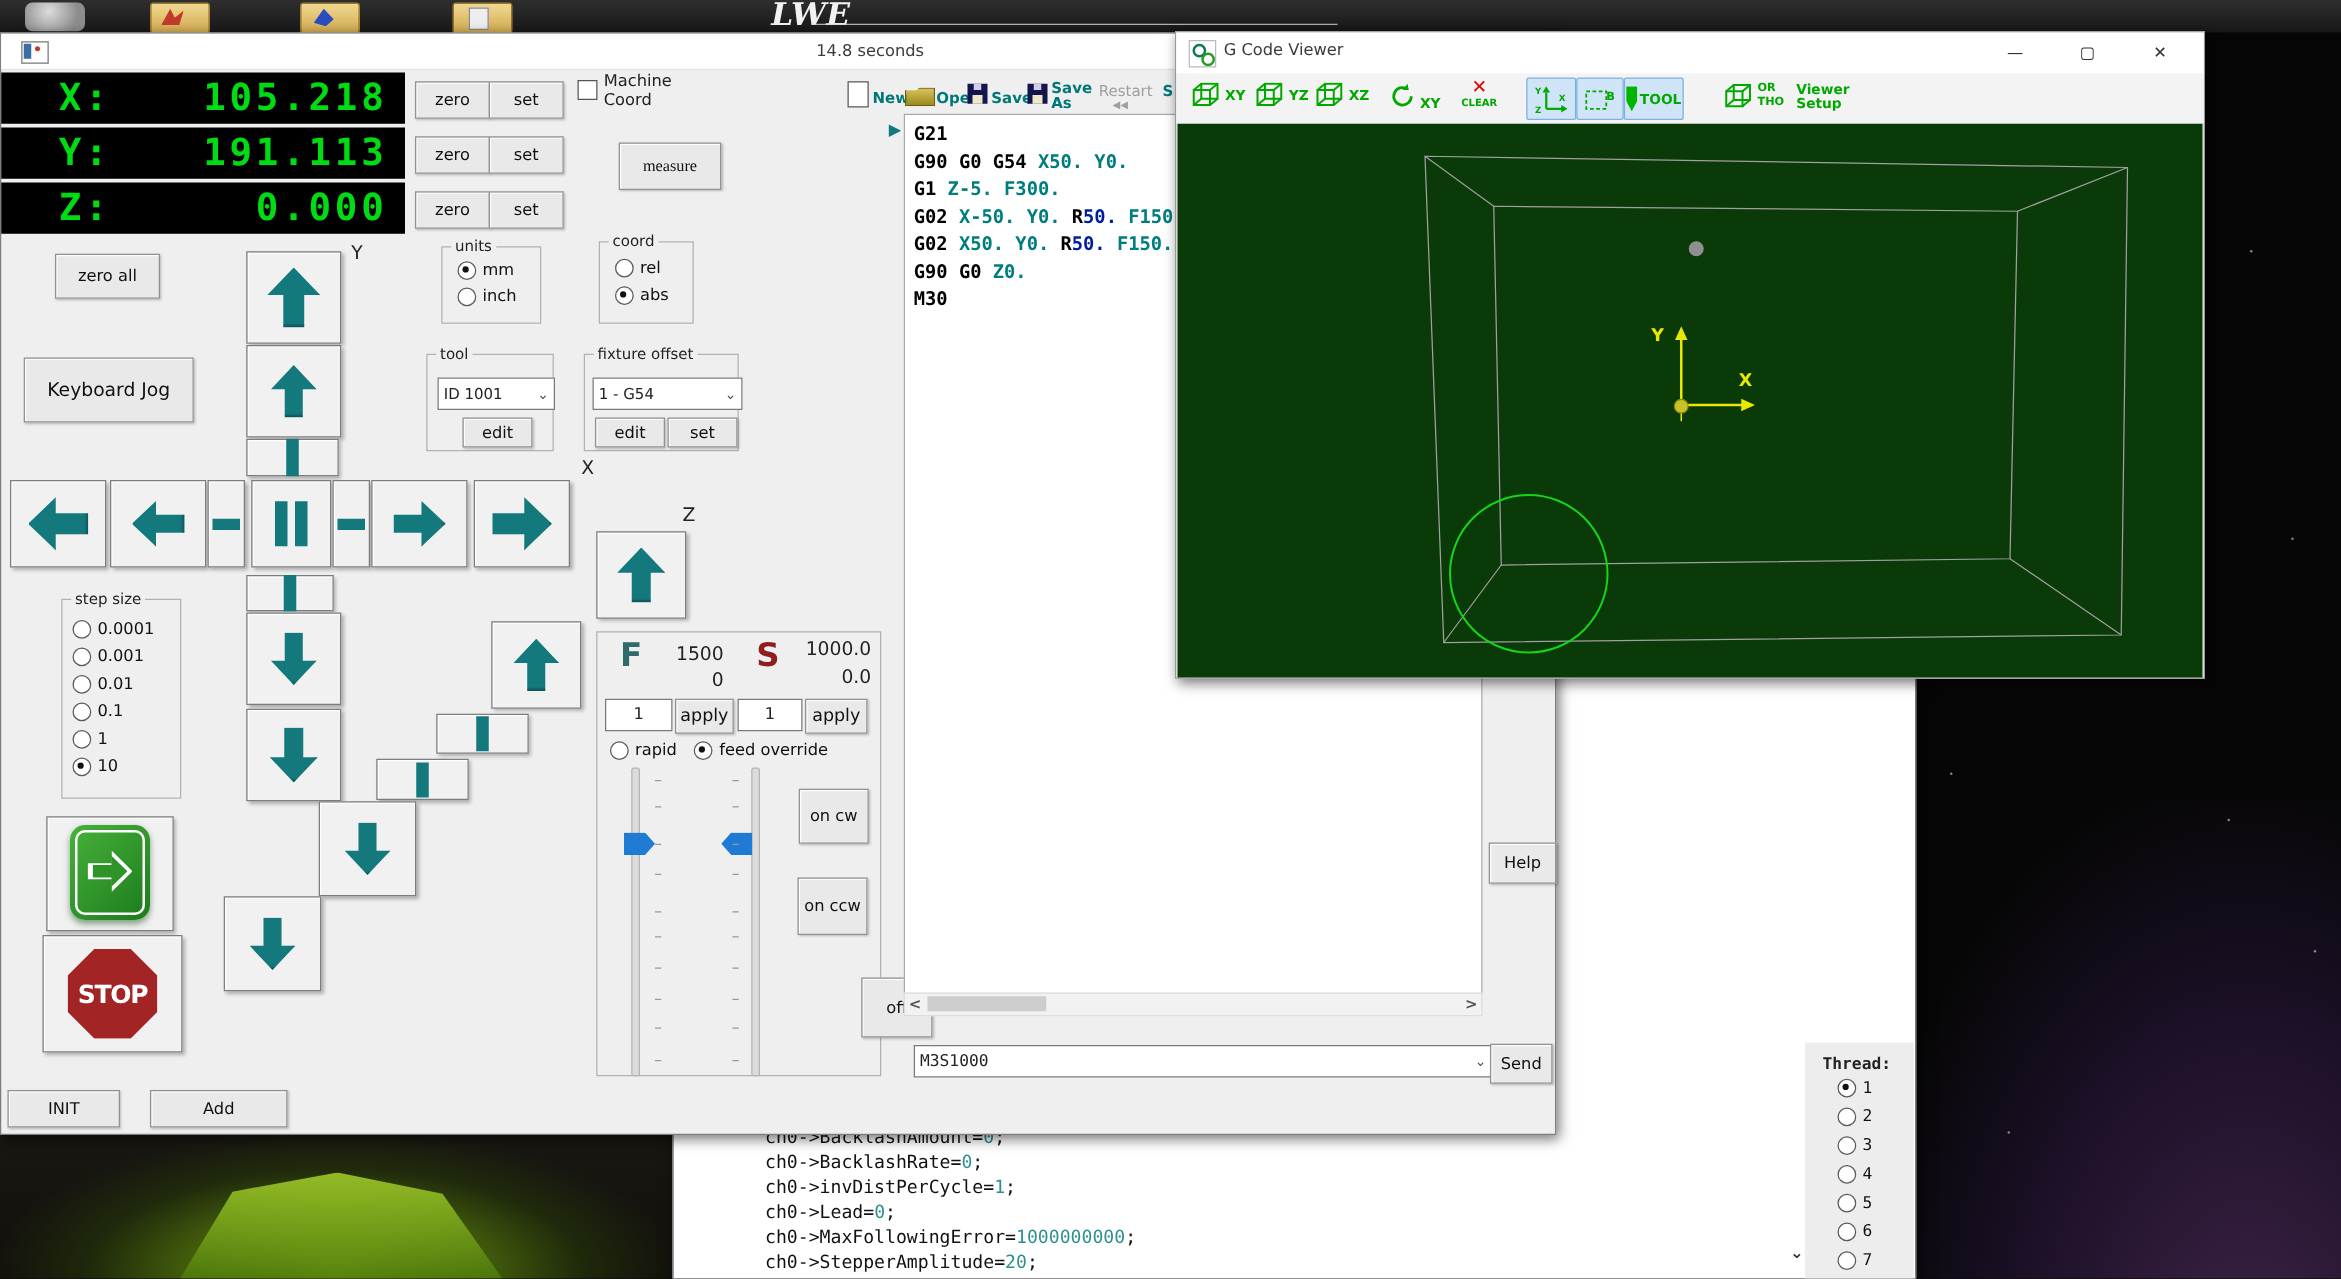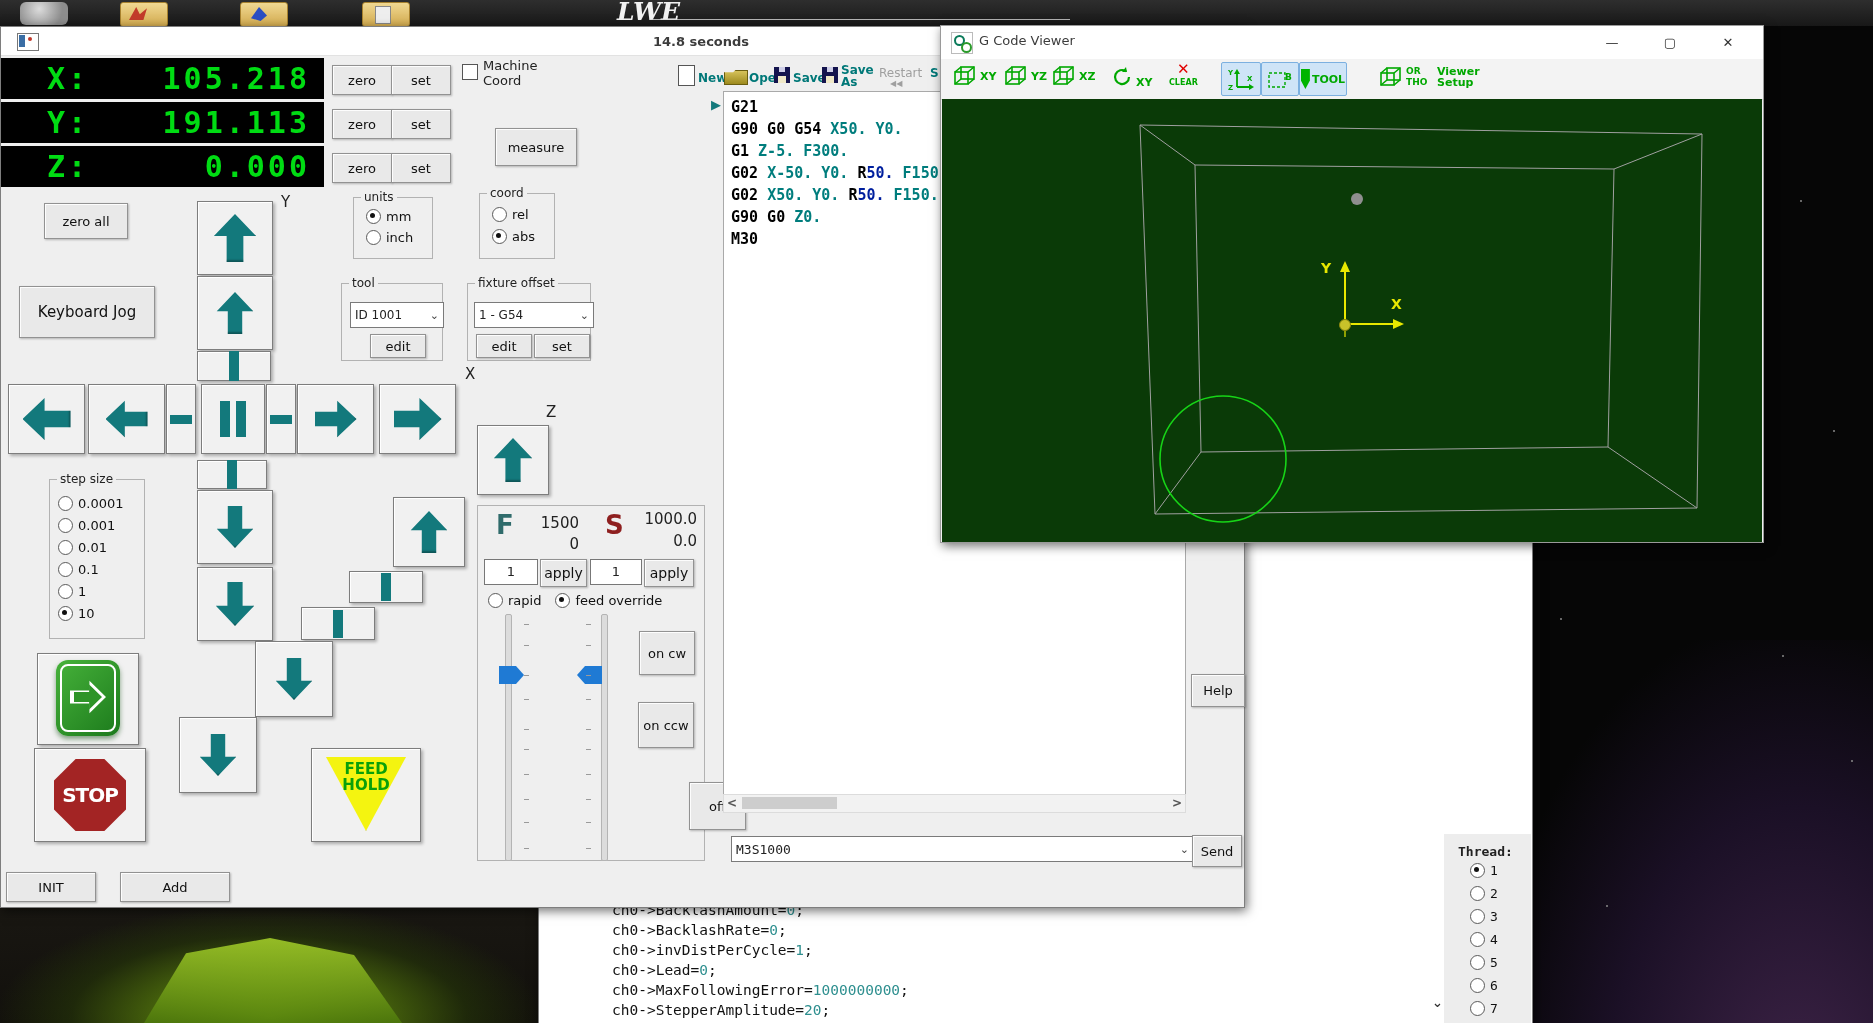--- a/index.html
+++ b/index.html
@@ -143,21 +143,21 @@
     </div>
     <div class="abs" style="left:893px;top:464px;font-size:13px;color:#333;font-weight:bold;">⌄</div>
   </div>
 
   <div class="abs window" id="main-win" style="left:0;top:26px;width:1243px;height:880px;">
     <div class="titlebar" style="height:28px;">
       <span class="abs" style="left:16px;top:6px;width:20px;height:16px;background:#fff;border:1px solid #777;">
           <span class="abs" style="left:1px;top:1px;width:6px;height:12px;background:#3a6ea5;"></span>
           <span class="abs" style="left:10px;top:3px;width:4px;height:4px;background:#c0392b;border-radius:50%;"></span>
         </span>
-      <span class="titletext" style="left:652px;font-weight:bold;">14.8 seconds</span>
+      <span class="titletext" style="left:652px;">14.8 seconds</span>
     </div>
 
     <div class="abs dro" style="left:0;top:31px;width:323px;height:41px;">
       <span class="ax">X:</span>
       <span class="val">105.218</span>
     </div>
     <div class="abs dro" style="left:0;top:75px;width:323px;height:41px;">
       <span class="ax">Y:</span>
       <span class="val">191.113</span>
     </div>
@@ -168,21 +168,21 @@
 
     <div class="abs btn" style="left:331px;top:38px;width:58px;height:28px;">zero</div>
     <div class="abs btn" style="left:390px;top:38px;width:58px;height:28px;">set</div>
     <div class="abs btn" style="left:331px;top:82px;width:58px;height:28px;">zero</div>
     <div class="abs btn" style="left:390px;top:82px;width:58px;height:28px;">set</div>
     <div class="abs btn" style="left:331px;top:126px;width:58px;height:28px;">zero</div>
     <div class="abs btn" style="left:390px;top:126px;width:58px;height:28px;">set</div>
 
     <span class="abs cb" style="left:461px;top:37px;"></span>
     <span class="abs" style="left:482px;top:31px;width:62px;line-height:15px;">Machine Coord</span>
-    <div class="abs btn" style="left:494px;top:101px;width:80px;height:36px;">measure</div>
+    <div class="abs btn" style="left:494px;top:87px;width:80px;height:36px;font-family:Liberation Serif, serif;">measure</div>
     <div class="abs btn" style="left:43px;top:176px;width:82px;height:34px;">zero all</div>
     <div class="abs btn" style="left:18px;top:259px;width:134px;height:50px;font-size:15px;">Keyboard Jog</div>
 
     <span class="abs" style="left:280px;top:166px;font-size:15px;">Y</span>
     <span class="abs" style="left:464px;top:338px;font-size:15px;">X</span>
     <span class="abs" style="left:545px;top:376px;font-size:15px;">Z</span>
 
     <div class="abs jbtn" style="left:196px;top:174px;width:74px;height:72px;">
         <span class="arr a-up" style="width:44px;height:48px;"></span>
       </div>
@@ -380,26 +380,20 @@
     <div class="abs jbtn" style="left:36px;top:626px;width:100px;height:90px;">
       <span class="abs" style="left:18px;top:6px;width:64px;height:76px;border-radius:12px;background:linear-gradient(135deg,#46b23a,#1c7a1c);box-shadow:0 3px 5px rgba(20,80,20,.5);">
         <span class="abs" style="left:4px;top:4px;right:4px;bottom:4px;border:2px solid #fff;border-radius:8px;"></span>
         <span class="abs a-rt" style="left:14px;top:20px;width:36px;height:34px;background:#fff;"></span>
         <span class="abs a-rt" style="left:18px;top:24px;width:28px;height:26px;background:#2e9428;"></span>
       </span>
     </div>
     <div class="abs jbtn" style="left:33px;top:721px;width:110px;height:92px;">
       <span style="width:72px;height:72px;background:#a32424;clip-path:polygon(30% 0,70% 0,100% 30%,100% 70%,70% 100%,30% 100%,0 70%,0 30%);display:flex;align-items:center;justify-content:center;color:#fff;font-weight:bold;font-size:20px;letter-spacing:-1px;">STOP</span>
     </div>
-    <div class="abs jbtn" style="left:310px;top:721px;width:108px;height:92px;">
-      <span class="abs" style="left:14px;top:8px;width:80px;height:74px;background:#f4f410;clip-path:polygon(0 0,100% 0,50% 100%);box-shadow:0 2px 4px rgba(0,0,0,.3);"></span>
-      <span class="abs" style="left:14px;top:12px;width:80px;text-align:center;color:#0aa00a;font-weight:bold;font-size:15px;line-height:16px;">
-        <span>FEED</span><br><span>HOLD</span>
-      </span>
-    </div>
 
     <div class="abs btn" style="left:5px;top:845px;width:88px;height:28px;">INIT</div>
     <div class="abs btn" style="left:119px;top:845px;width:108px;height:28px;">Add</div>
 
     <span class="abs" style="left:677px;top:38px;width:15px;height:19px;background:#fff;border:1px solid #555;"></span>
     <span class="abs tbl" style="left:697px;top:44px;">New</span>
     <span class="abs" style="left:723px;top:43px;width:22px;height:13px;background:linear-gradient(#d6c25a,#9d8a1e);border:1px solid #6b5e10;clip-path:polygon(0 15%,38% 15%,48% 0,100% 0,100% 100%,0 100%);"></span>
     <span class="abs tbl" style="left:748px;top:44px;">Open</span>
     <span class="abs" style="left:773px;top:40px;width:16px;height:16px;background:#14144e;">
         <span class="abs" style="left:4px;top:9px;width:8px;height:7px;background:#efe8c8;"></span>

